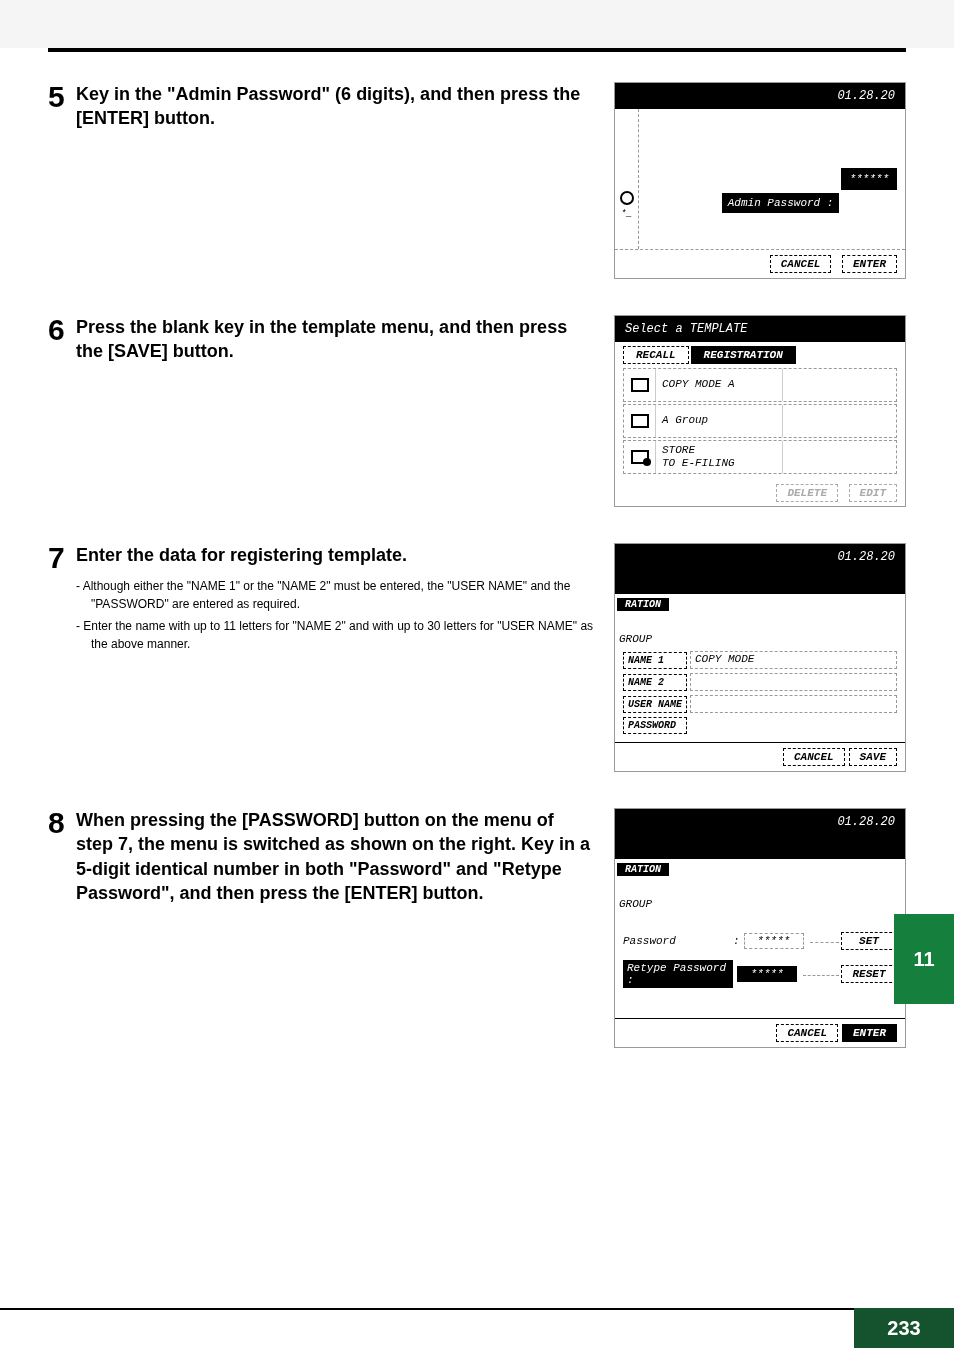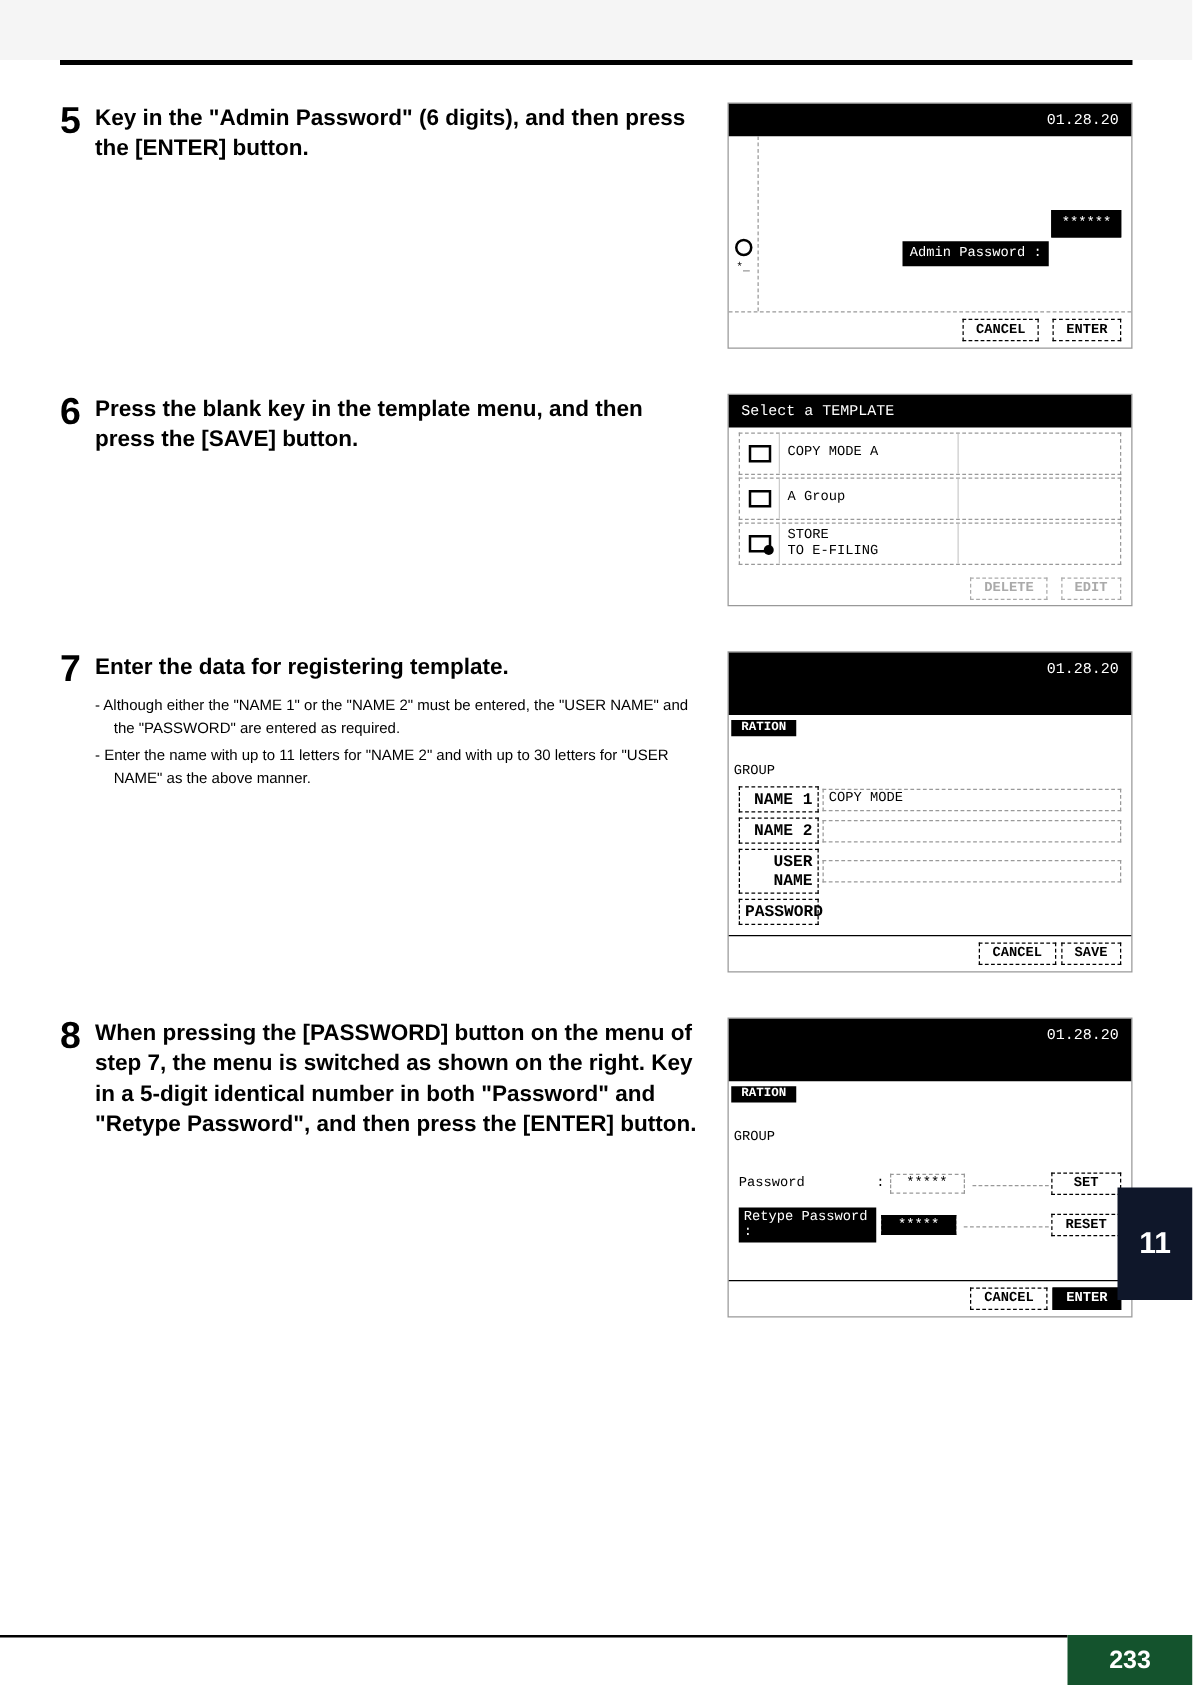--- a/index.html
+++ b/index.html
@@ -12,21 +12,21 @@
     
     .step-row { display: flex; margin-bottom: 36px; align-items: flex-start; }
     .step-num { font-size: 30px; font-weight: bold; width: 28px; flex-shrink: 0; line-height: 1; }
     .step-text { flex: 1; padding-right: 20px; }
     .step-title { font-size: 18px; font-weight: bold; line-height: 1.35; }
     .step-bullets { margin-top: 10px; font-size: 12px; line-height: 1.5; }
     .step-bullets li { list-style: none; padding-left: 15px; text-indent: -15px; margin-bottom: 4px; }
     .step-bullets li::before { content: "- "; }
     .book-icon { display: inline-block; width: 12px; height: 10px; border: 1px solid #000; border-radius: 1px; vertical-align: middle; margin: 0 2px; position: relative; }
     
-    .screen { width: 324px; flex-shrink: 0; border: 1px solid #999; background: #fff; font-family: 'Courier New', monospace; font-size: 11px; }
+    .screen { width: 292px; flex-shrink: 0; border: 1px solid #999; background: #fff; font-family: 'Courier New', monospace; font-size: 11px; font-style: italic; }
     
     
     .s1-top { background: #000; color: #fff; padding: 6px 10px; text-align: right; font-size: 12px; }
     .s1-body { height: 140px; display: flex; }
     .s1-left { width: 24px; border-right: 1px dashed #999; display: flex; flex-direction: column; justify-content: flex-end; align-items: center; padding-bottom: 30px; }
     .s1-circle { width: 14px; height: 14px; border: 2px solid #000; border-radius: 50%; margin-bottom: 4px; }
     .s1-text { font-size: 9px; }
     .s1-right { flex: 1; display: flex; align-items: center; justify-content: flex-end; padding: 0 8px; }
     .s1-pw-label { background: #000; color: #fff; padding: 4px 6px; font-size: 11px; margin-top: 48px; }
     .s1-pw-box { border: 2px solid #000; background: #000; color: #fff; padding: 3px 6px; margin-left: 2px; font-size: 11px; }
@@ -49,35 +49,35 @@
     .s2-footer { padding: 4px 8px; text-align: right; }
     .s-btn-gray { color: #aaa; border-color: #aaa; }
     
     
     .s3-top { background: #000; color: #fff; padding: 6px 10px; text-align: right; font-size: 12px; height: 50px; display: flex; flex-direction: column; justify-content: flex-start; align-items: flex-end; }
     .s3-tab { padding: 4px 8px 0 2px; }
     .s3-tab-btn { background: #000; color: #fff; padding: 1px 8px; font-size: 10px; font-weight: bold; display: inline-block; }
     .s3-group { padding: 2px 4px; font-size: 11px; margin-top: 20px; }
     .s3-fields { padding: 4px 8px; }
     .s3-field-row { display: flex; margin-bottom: 4px; align-items: center; }
-    .s3-field-btn { border: 1px dashed #000; width: 64px; padding: 2px 4px; font-size: 13px; font-weight: bold; text-align: right; }
+    .s3-field-btn { border: 1px dashed #000; width: 64px; padding: 2px 4px; font-size: 10px; font-weight: bold; text-align: left; }
     .s3-field-input { border: 1px dashed #999; flex: 1; margin-left: 3px; height: 18px; padding: 1px 4px; font-size: 11px; }
     .s3-footer { border-top: 1px solid #000; padding: 5px 8px; text-align: right; display: flex; justify-content: flex-end; }
     
     
     .s4-fields { padding: 20px 8px; }
     .s4-row { display: flex; align-items: center; margin-bottom: 10px; }
     .s4-label { width: 110px; font-size: 11px; }
     .s4-label-dark { background: #000; color: #fff; padding: 2px 4px; }
     .s4-input { width: 60px; border: 1px dashed #999; padding: 1px 4px; margin: 0 4px; font-size: 11px; text-align: center; }
     .s4-line { flex: 1; border-top: 1px dashed #999; transform: translateY(1px); margin: 0 2px; }
     .s4-btn { border: 1px dashed #000; padding: 2px 10px; font-weight: bold; font-size: 11px; width: 56px; text-align: center; }
     
     
-    .side-tab { position: absolute; right: 0; top: 950px; width: 60px; height: 90px; background: #0f172a; color: #fff; display: flex; align-items: center; justify-content: center; font-size: 24px; font-weight: bold; }
+    .side-tab { position: absolute; right: 0; top: 914px; width: 60px; height: 90px; background: #15803d; color: #fff; display: flex; align-items: center; justify-content: center; font-size: 20px; font-weight: bold; }
     
     
     .page-footer { position: absolute; bottom: 0; right: 0; left: 0; height: 40px; display: flex; justify-content: flex-end; }
     .page-num { background: #14532d; color: #fff; width: 100px; display: flex; align-items: center; justify-content: center; font-size: 20px; font-weight: bold; }
     .page-line { flex: 1; border-bottom: 2px solid #000; margin-bottom: 38px; }
   </style>
 </head>
 <body>
 
 <div class="top-spacer"></div>
@@ -109,20 +109,24 @@
     </div>
   </div>
 
   <div class="step-row">
     <div class="step-num">6</div>
     <div class="step-text">
       <div class="step-title">Press the blank key in the template menu, and then press the [SAVE] button.</div>
     </div>
     <div class="screen">
       <div class="s2-title">Select a TEMPLATE</div>
+      <div class="s2-tabs">
+        <span class="s2-tab">RECALL</span>
+        <span class="s2-tab s2-tab-active">REGISTRATION</span>
+      </div>
       <div class="s2-rows">
         <div class="s2-row">
           <div class="s2-icon">
               <div class="s2-icon-box"></div>
             </div>
           <div class="s2-label">COPY MODE A</div>
           <div class="s2-blank"></div>
         </div>
         <div class="s2-row">
           <div class="s2-icon">

